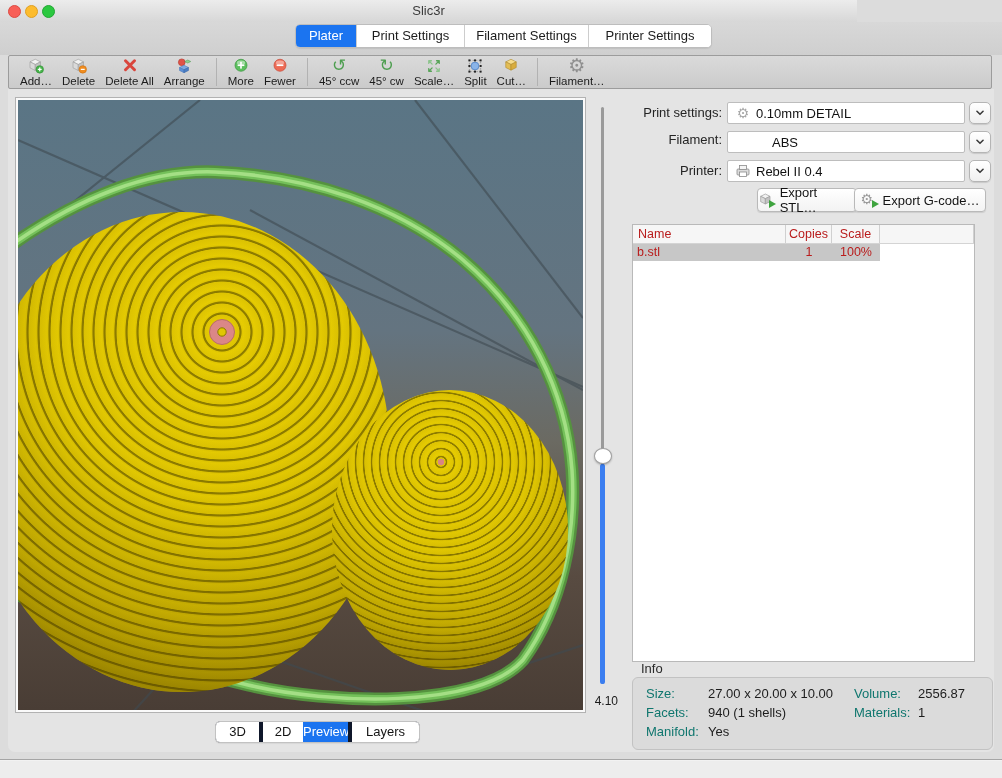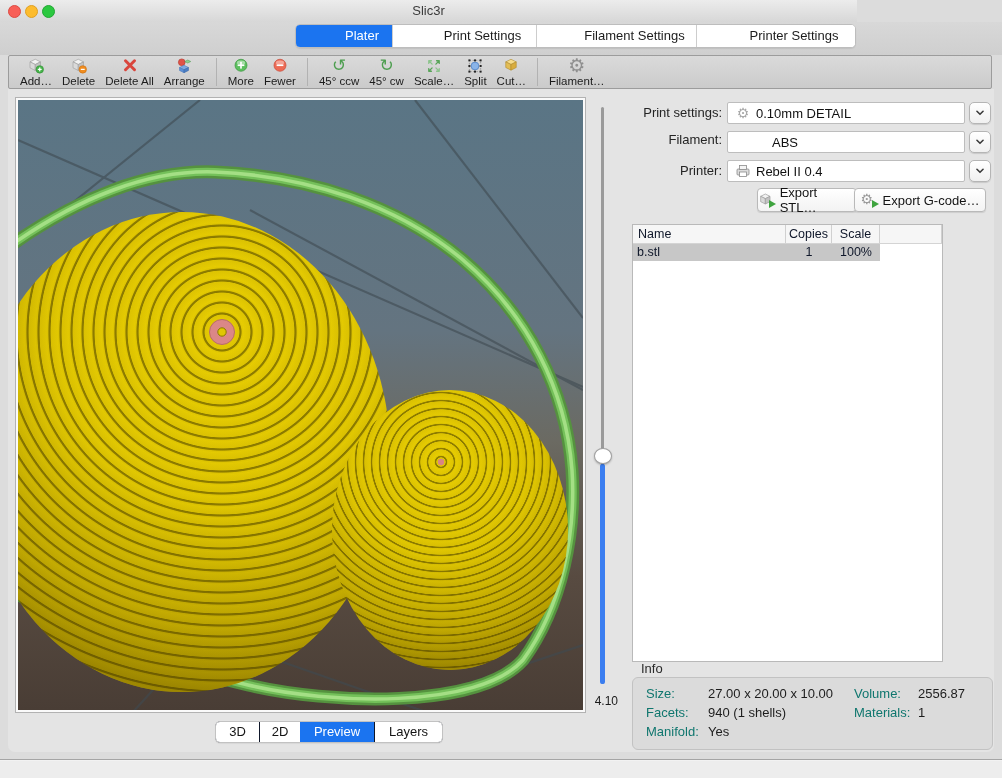--- a/index.html
+++ b/index.html
@@ -12,21 +12,21 @@
   .tl.red{left:8px;background:#f85f57;border:0.5px solid #dd4a42;}
   .tl.yellow{left:25px;background:#fdbc2e;border:0.5px solid #dfa023;}
   .tl.green{left:42px;background:#2bc840;border:0.5px solid #22a733;}
   .win-title{position:absolute;left:0;top:0;width:100%;height:22px;line-height:22px;
              text-align:center;font-size:13px;color:#3c3c3c;}
   
   .tabstrip{position:absolute;left:0;top:22px;width:1002px;height:33px;background:linear-gradient(#d8d8d8,#cfcfcf);}
   .seg-group{position:absolute;left:295px;top:2px;height:22px;display:flex;
              border:1px solid #bdbdbd;border-radius:5px;overflow:hidden;background:#fff;
              box-shadow:0 1px 1px rgba(0,0,0,.08);}
-  .seg{height:22px;line-height:22px;text-align:center;font-size:13px;color:#1c1c1c;background:#fff;cursor:default;padding-left:36px;}
+  .seg{height:22px;line-height:22px;text-align:center;font-size:13px;color:#1c1c1c;background:#fff;cursor:default;}
   .seg + .seg{border-left:1px solid #cdcdcd;}
   .seg.active{background:var(--accent-blue,#1b74f0);color:#fff;border-left:none;}
   
   .toolbar{position:absolute;left:8px;top:55px;width:984px;height:34px;box-sizing:border-box;
            border:1px solid #9c9c9c;border-radius:2px;background:linear-gradient(#dadada,#cbcbcb);
            display:flex;align-items:center;padding-left:6px;}
   .tb-item{display:flex;flex-direction:column;align-items:center;justify-content:flex-end;
            padding:1px 5px 1px 5px;height:32px;box-sizing:border-box;}
   .tbicon{width:20px;height:18px;display:block;}
   .tbicon.glyph{font-size:17px;line-height:17px;text-align:center;width:20px;height:18px;}
@@ -41,42 +41,42 @@
   
   .slider-track{position:absolute;left:601px;top:107px;width:3px;height:577px;background:#9a9a9a;border-radius:2px;}
   .slider-fill{position:absolute;left:600px;top:464px;width:5px;height:220px;background:#3b7ef0;border-radius:2px;}
   .slider-thumb{position:absolute;left:594px;top:448px;width:18px;height:16px;border-radius:50%;
                 background:#fff;border:1px solid #9f9f9f;box-shadow:0 1px 2px rgba(0,0,0,.25);box-sizing:border-box;}
   .slider-value{position:absolute;left:580px;top:694px;width:38px;text-align:right;font-size:12px;color:#1a1a1a;}
   
   .view-seg{position:absolute;left:215px;top:721px;height:20px;display:flex;border:1px solid #c2c2c2;
             border-radius:5px;overflow:hidden;background:#0f172a;box-shadow:0 1px 1px rgba(0,0,0,.06);}
   .vseg{height:20px;line-height:20px;text-align:center;font-size:13px;color:#141414;background:#fff;}
-  .vseg + .vseg{border-left:1px solid #0f172a;}
+  .vseg + .vseg{border-left:4px solid #0f172a;}
   .vseg.active{background:var(--accent-blue,#1b74f0);color:#fff;border-left:none;}
   
   .fieldlabel{position:absolute;left:602px;width:120px;height:22px;line-height:22px;text-align:right;
               font-size:13px;color:#242424;}
   .combo{position:absolute;left:727px;width:238px;height:22px;box-sizing:border-box;background:#fff;
          border:1px solid #bdbdbd;border-radius:2px;display:flex;align-items:center;font-size:13px;color:#111;}
   .combo .cicon{width:18px;margin-left:6px;margin-right:4px;color:#a8a8a8;font-size:14px;line-height:14px;text-align:center;}
   .combo.noicon{padding-left:44px;}
   .chevbtn{position:absolute;left:969px;width:22px;height:22px;box-sizing:border-box;background:linear-gradient(#ffffff,#f0f0f0);
            border:1px solid #b5b5b5;border-radius:5px;display:flex;align-items:center;justify-content:center;
            box-shadow:0 1px 1px rgba(0,0,0,.12);}
   .btn{position:absolute;height:24px;box-sizing:border-box;background:linear-gradient(#ffffff,#f3f3f3);
        border:1px solid #b9b9b9;border-radius:4px;display:flex;align-items:center;justify-content:center;
        font-size:13px;color:#141414;gap:5px;box-shadow:0 1px 1px rgba(0,0,0,.1);}
   .btn-ic{position:relative;width:17px;height:16px;display:inline-block;}
   .btn-ic .g{position:absolute;left:0;top:0;font-size:14px;line-height:15px;color:#9a9a9a;}
   .btn-ic .arr{position:absolute;right:-1px;bottom:0;width:0;height:0;border-left:7px solid #3fa43f;
                border-top:4px solid transparent;border-bottom:4px solid transparent;}
   
-  .objtable{position:absolute;left:632px;top:224px;width:311px;height:438px;box-sizing:border-box;
-            background:#fff;border:1px solid #b9b9b9;font-size:12.5px;color:#0f172a;}
+  .objtable{position:absolute;left:632px;top:224px;width:343px;height:438px;box-sizing:border-box;
+            background:#fff;border:1px solid #b9b9b9;font-size:12.5px;color:#b91c1c;}
   .t-head{display:grid;grid-template-columns:153px 46px 48px 1fr;height:18px;line-height:18px;
           background:#f6f6f6;border-bottom:1px solid #d4d4d4;}
   .t-head > div{border-right:1px solid #d0d0d0;overflow:hidden;white-space:nowrap;}
   .th-name{padding-left:5px;}
   .th-c{text-align:center;}
   .t-row{display:grid;grid-template-columns:153px 46px 48px 1fr;height:17px;line-height:17px;}
   .t-row .cell{background:var(--selection-gray,#c7c7c7);overflow:hidden;white-space:nowrap;}
   .t-row .cell.empty{background:transparent;}
   .td-name{padding-left:4px;}
   .td-c{text-align:center;}
@@ -316,21 +316,21 @@
   </div>
 
   <div class="slider-track"></div>
   <div class="slider-fill"></div>
   <div class="slider-thumb"></div>
   <div class="slider-value">4.10</div>
 
   <div class="view-seg">
     <div class="vseg" style="width:43px">3D</div>
     <div class="vseg" style="width:40px">2D</div>
-    <div class="vseg active" style="width:74px">Preview</div>
+    <div class="vseg active" style="width:45px">Preview</div>
     <div class="vseg" style="width:67px">Layers</div>
   </div>
 
   <div class="fieldlabel" style="top:102px">Print settings:</div>
   <div class="combo" style="top:102px">
     <span class="cicon">⚙</span>
     <span>0.10mm DETAIL</span>
   </div>
   <div class="chevbtn" style="top:102px">
     <svg width="14" height="14" viewBox="0 0 16 16">

